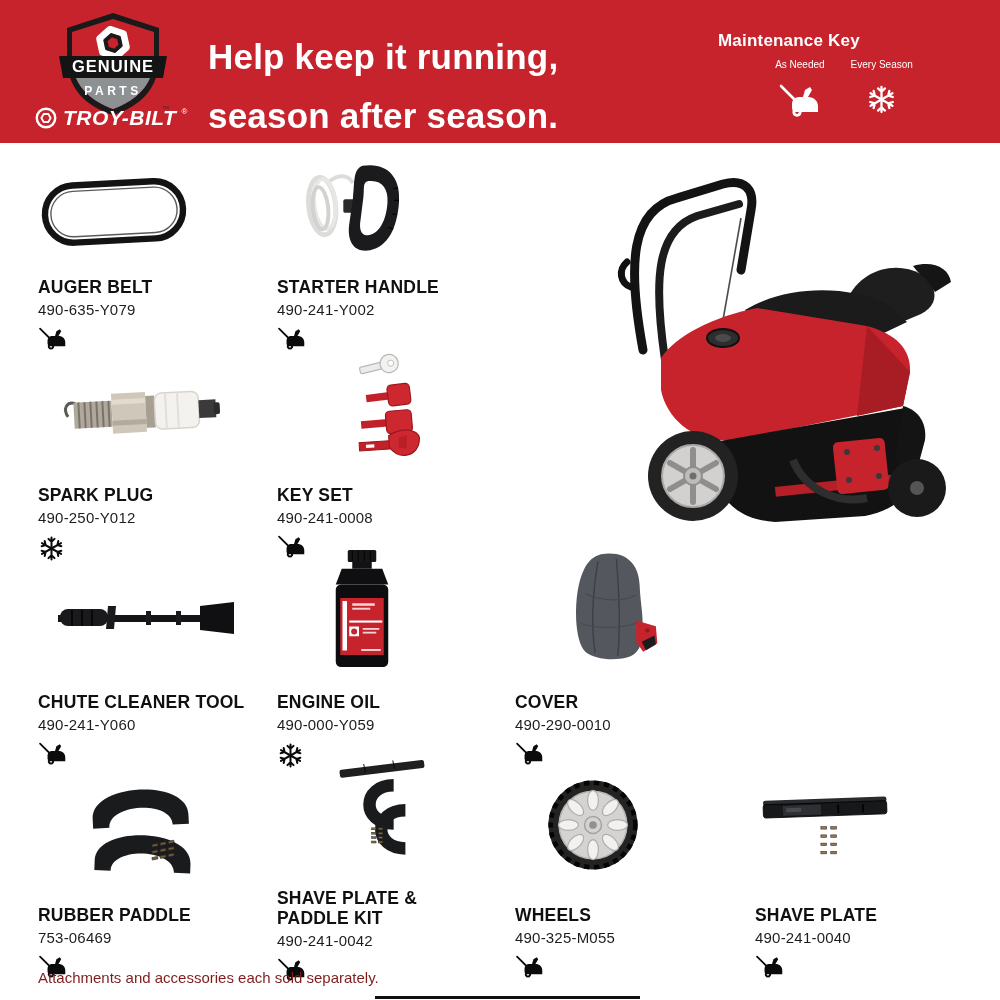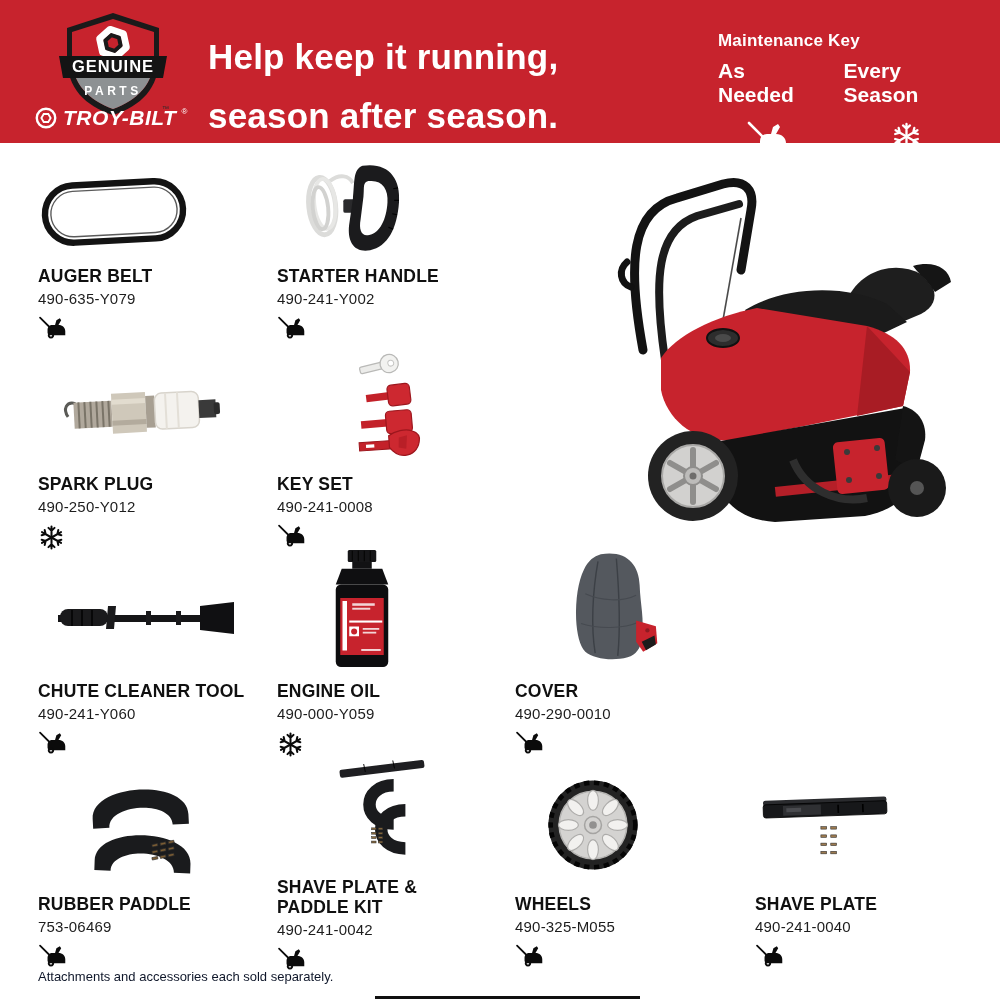--- a/index.html
+++ b/index.html
@@ -9,31 +9,31 @@
   .banner { position:absolute; left:0; top:0; width:1000px; height:143px; background:#c7232d; }
   .badge { position:absolute; left:52px; top:12px; }
   .brand { position:absolute; left:34px; top:106px; display:flex; align-items:center; gap:5px; color:#fff; }
   .brand-text { font-size:21px; font-weight:bold; font-style:italic; letter-spacing:.5px; }
   .brand-reg { font-size:8px; vertical-align:top; position:relative; top:-7px; }
   .headline { position:absolute; left:208px; top:27px; color:#ffffff; font-size:35px; font-weight:bold; line-height:59px; letter-spacing:.2px; white-space:pre-line; }
   .mk { position:absolute; left:718px; top:31px; width:252px; color:#fff; text-align:left; }
   .mk-title { font-size:17px; font-weight:bold; letter-spacing:.2px; }
   .mk-legend { display:flex; justify-content:center; gap:26px; margin-top:8px; }
   .mk-item { display:flex; flex-direction:column; align-items:center; }
-  .mk-label { font-size:21px; font-weight:bold; }
+  .mk-label { font-size:10px; font-weight:normal; }
   .mk-item .glyph { margin-top:14px; }
 
   
   .part { position:absolute; width:235px; }
   .part-img { position:relative; display:flex; align-items:center; }
-  .part-name { font-size:17.5px; font-weight:bold; color:#101010; letter-spacing:.2px; line-height:20px; white-space:pre-line; margin-top:10px; }
+  .part-name { font-size:17.5px; font-weight:bold; color:#101010; letter-spacing:.2px; line-height:20px; white-space:pre-line; margin-top:21px; }
   .part-number { font-size:15px; color:#1d1d1d; margin-top:4px; letter-spacing:.2px; }
   .part-usage { margin-top:9px; height:30px; color:#0b0b0b; }
 
-  .footer-note { position:absolute; left:38px; top:969px; font-size:13px; color:#0f172a; }
+  .footer-note { position:absolute; left:38px; top:969px; font-size:15px; color:#7f1d1d; }
   .footer-line { position:absolute; left:375px; top:996px; width:265px; height:3px; background:#101010; }
 
   .glyph svg { display:block; }
   .hero { position:absolute; left:565px; top:158px; }
 </style>
 </head>
 <body>
 
 <div class="banner">
 

